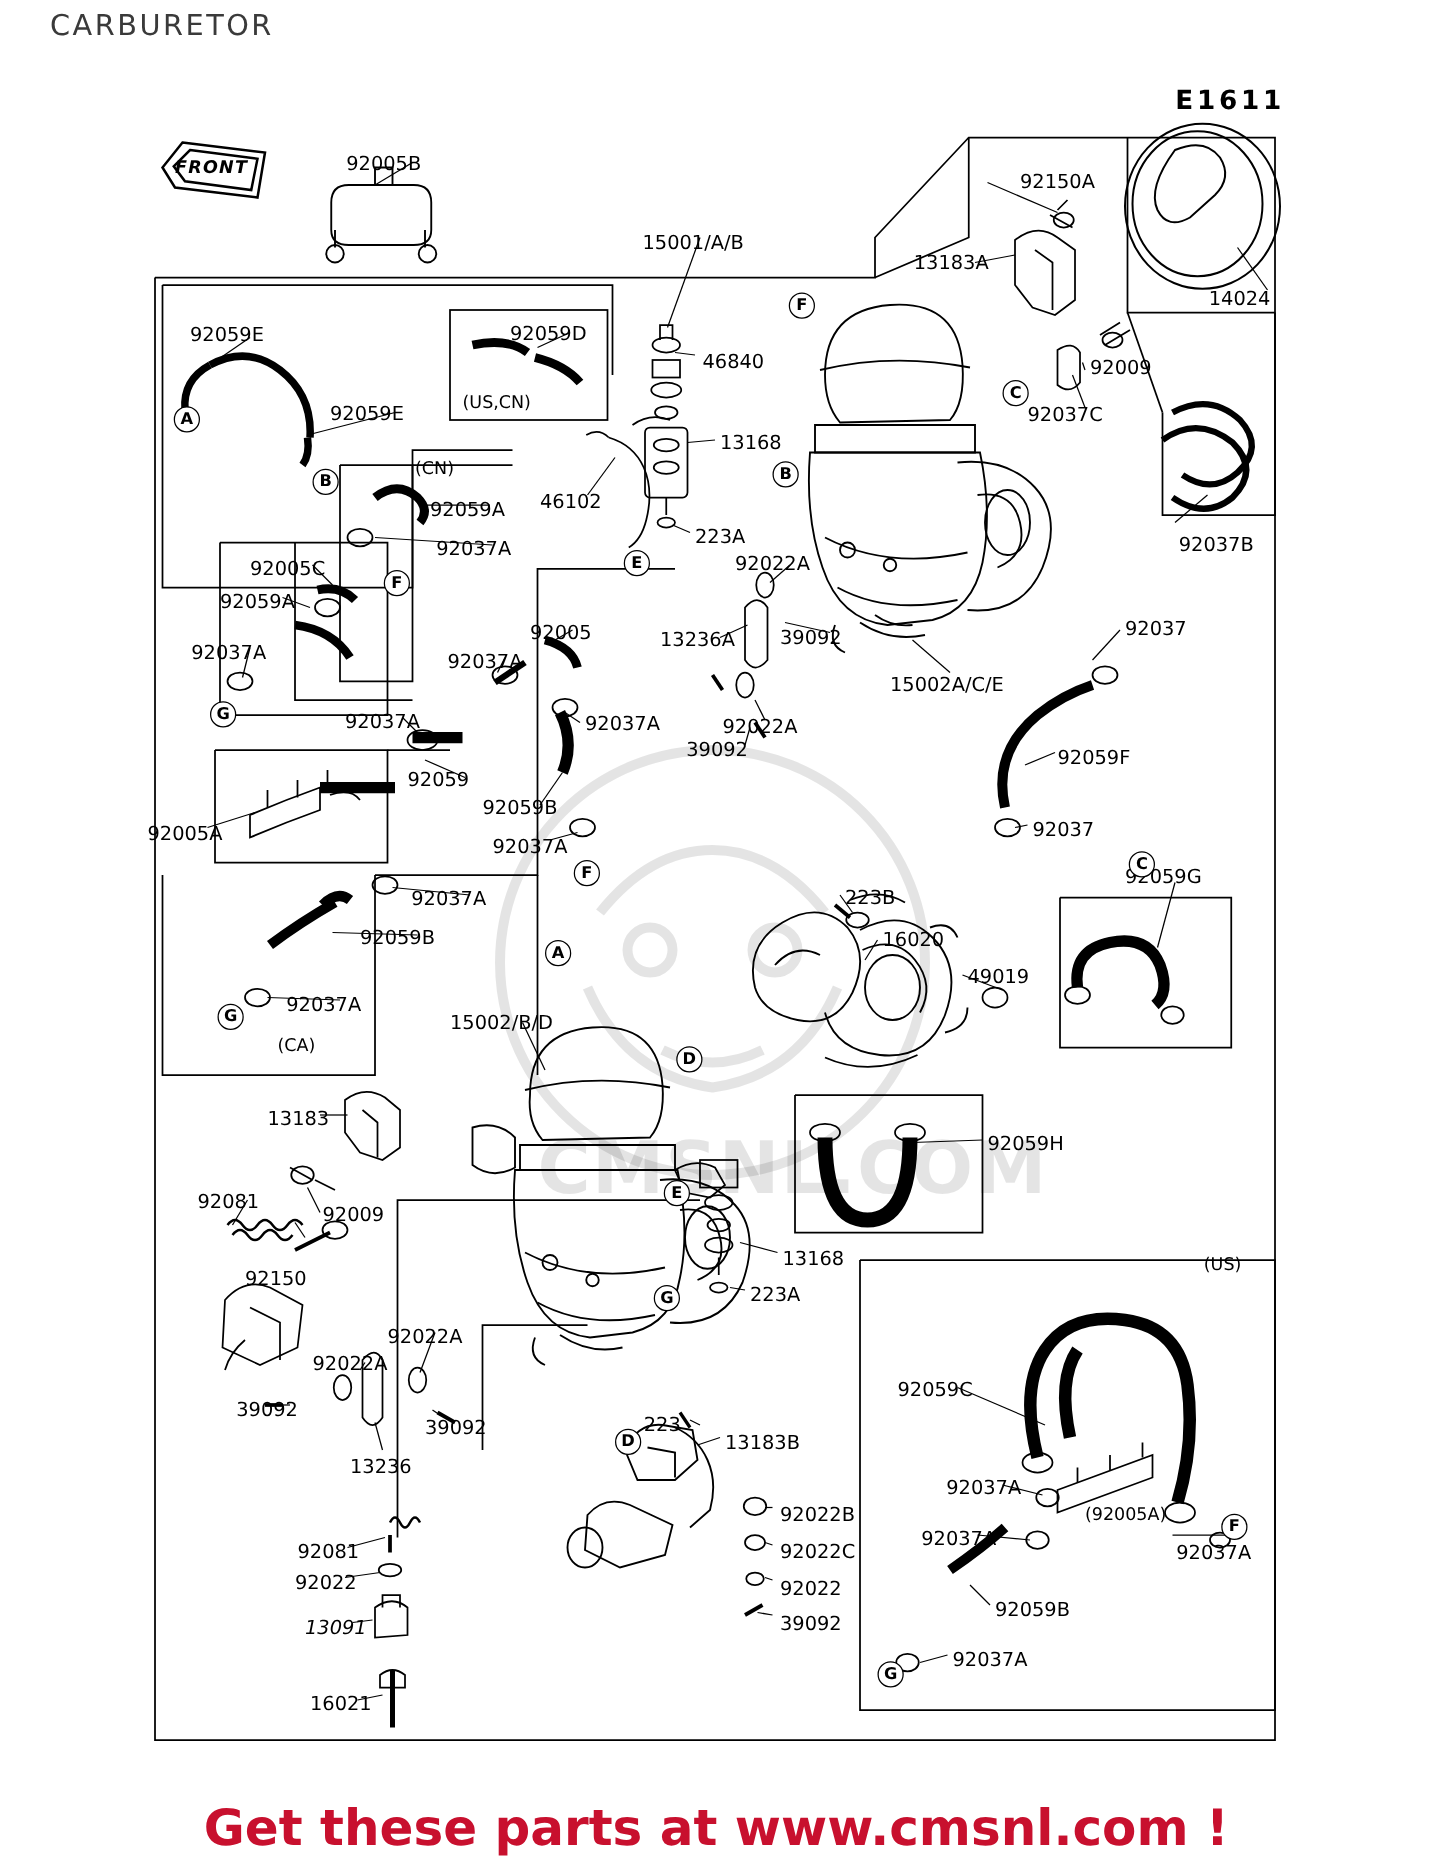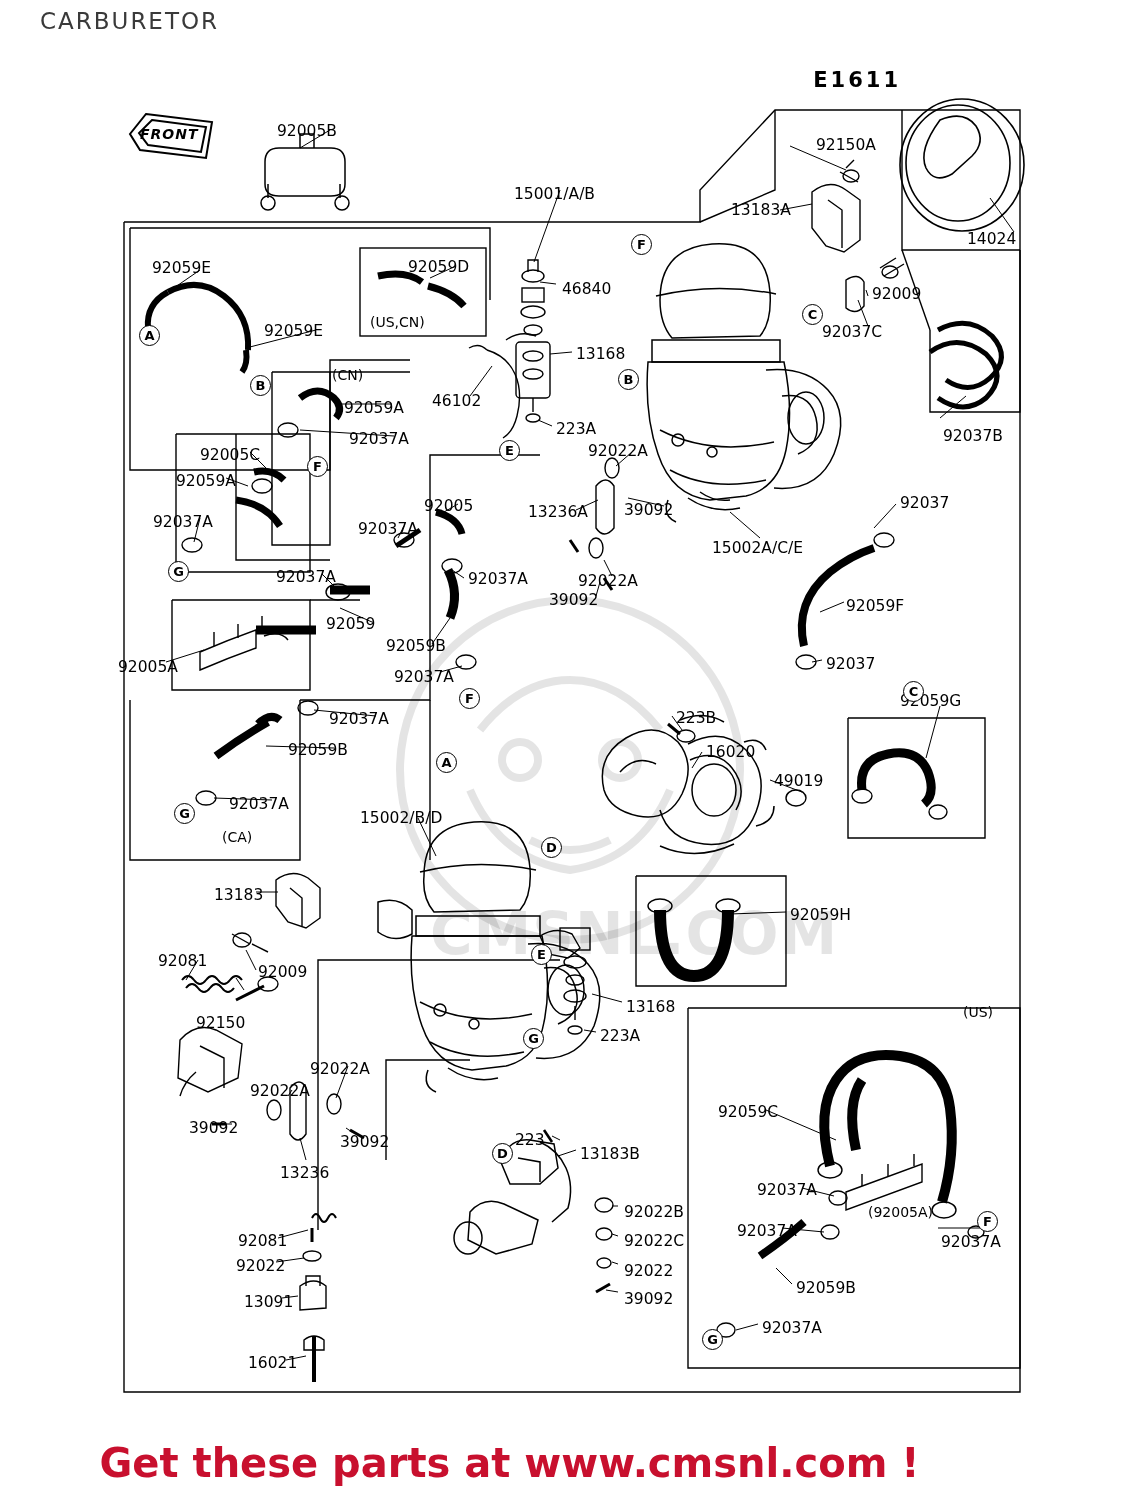--- a/index.html
+++ b/index.html
@@ -10,21 +10,21 @@
   body {
     width: 1146px;
     height: 1500px;
     position: relative;
     font-family: "Liberation Sans", sans-serif;
     color: #000;
     overflow: hidden;
   }
   #page {
     position: relative;
-    width: 1019px;
+    width: 1146px;
     height: 1500px;
   }
   .title {
     position: absolute;
     left: 40px;
     top: 8px;
     font-size: 23px;
     letter-spacing: 2px;
     color: #3a3a3a;
     font-family: "DejaVu Sans", sans-serif;
@@ -541,21 +541,21 @@
       <div class="lbl" style="left: 757px; top: 1183px;">92037A</div>
       <div class="lbl" style="left: 624px; top: 1205px;">92022B</div>
       <div class="lbl" style="left: 737px; top: 1224px;">92037A</div>
       <div class="lbl" style="left: 941px; top: 1235px;">92037A</div>
       <div class="lbl" style="left: 624px; top: 1234px;">92022C</div>
       <div class="lbl" style="left: 238px; top: 1234px;">92081</div>
       <div class="lbl" style="left: 624px; top: 1264px;">92022</div>
       <div class="lbl" style="left: 236px; top: 1259px;">92022</div>
       <div class="lbl" style="left: 624px; top: 1292px;">39092</div>
       <div class="lbl" style="left: 796px; top: 1281px;">92059B</div>
-      <div class="lbl" style="left: 244px; top: 1295px;">13091</div>
+      <div class="lbl" style="left: 244px; top: 1295px; font-style: italic;">13091</div>
       <div class="lbl" style="left: 762px; top: 1321px;">92037A</div>
       <div class="lbl" style="left: 248px; top: 1356px;">16021</div>
       <div class="lbl sm" style="left: 370px; top: 315px;">(US,CN)</div>
       <div class="lbl sm" style="left: 332px; top: 368px;">(CN)</div>
       <div class="lbl sm" style="left: 222px; top: 830px;">(CA)</div>
       <div class="lbl sm" style="left: 963px; top: 1005px;">(US)</div>
       <div class="lbl sm" style="left: 868px; top: 1205px;">(92005A)</div>
       <div class="circ" style="left: 139px; top: 325px;">A</div>
       <div class="circ" style="left: 631px; top: 234px;">F</div>
       <div class="circ" style="left: 802px; top: 304px;">C</div>

